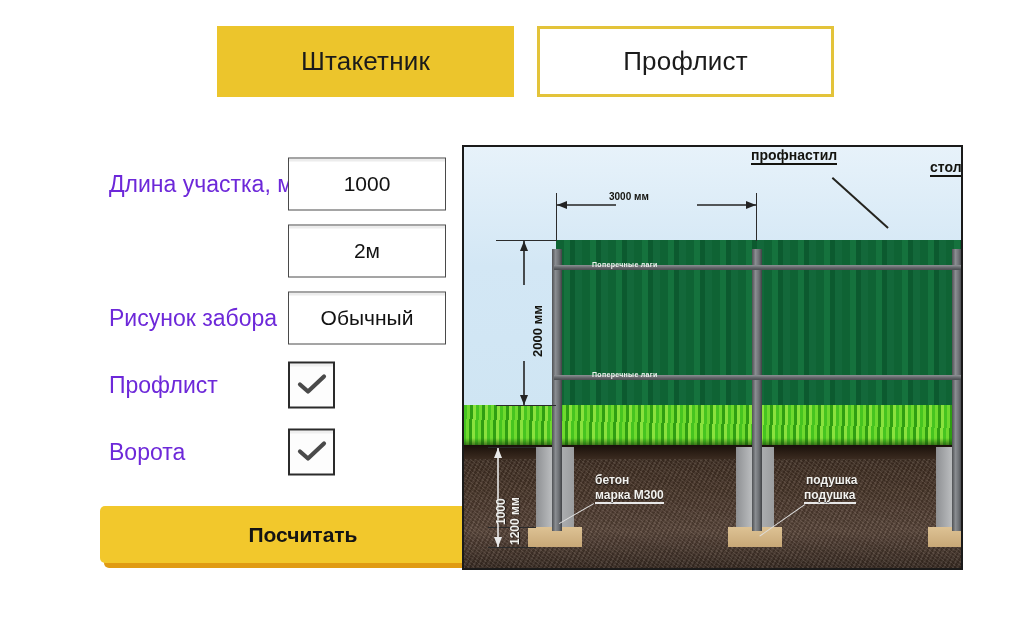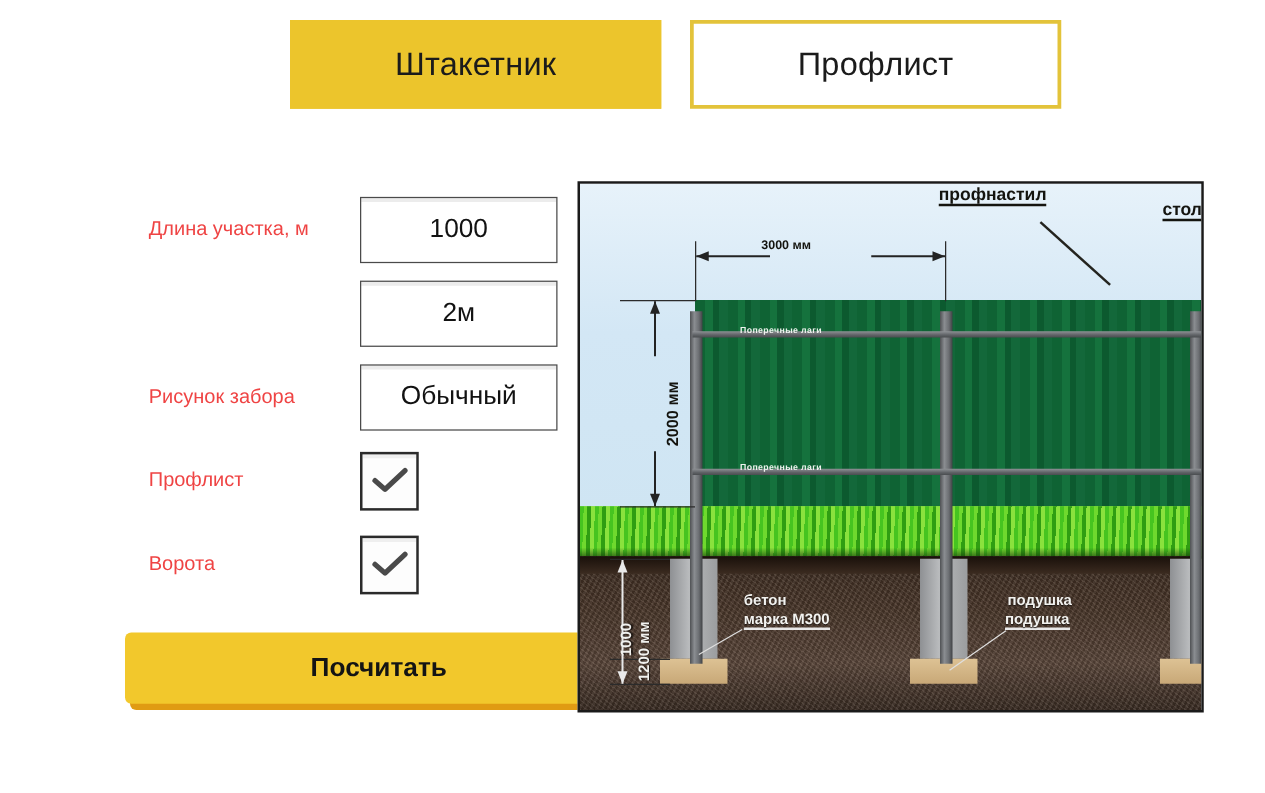--- a/index.html
+++ b/index.html
@@ -13,24 +13,23 @@
     position: relative;
     overflow: hidden;
     font-family: "Liberation Sans", "DejaVu Sans", sans-serif;
     color: #1a1a1a;
   }
 
   
   .tabs {
     position: absolute;
     left: 217px;
-    top: 16px;
+    top: 26px;
     display: flex;
     gap: 23px;
-    margin-left: 15px;
   }
   .tab {
     width: 297px;
     height: 71px;
     box-sizing: border-box;
     display: flex;
     align-items: center;
     justify-content: center;
     font-size: 26px;
     letter-spacing: 0.2px;
@@ -53,25 +52,25 @@
     left: 103px;
     top: 150px;
     width: 345px;
   }
   .form-row {
     position: relative;
     height: 67px;
   }
   .form-label {
     position: absolute;
-    left: 16px;
+    left: 6px;
     top: 50%;
     transform: translateY(-50%);
-    font-size: 16px;
-    color: #ef4444;
+    font-size: 23px;
+    color: #6d28d9;
     white-space: nowrap;
   }
   .field {
     position: absolute;
     left: 185px;
     top: 50%;
     transform: translateY(-50%);
     box-sizing: border-box;
     width: 158px;
     height: 53px;

